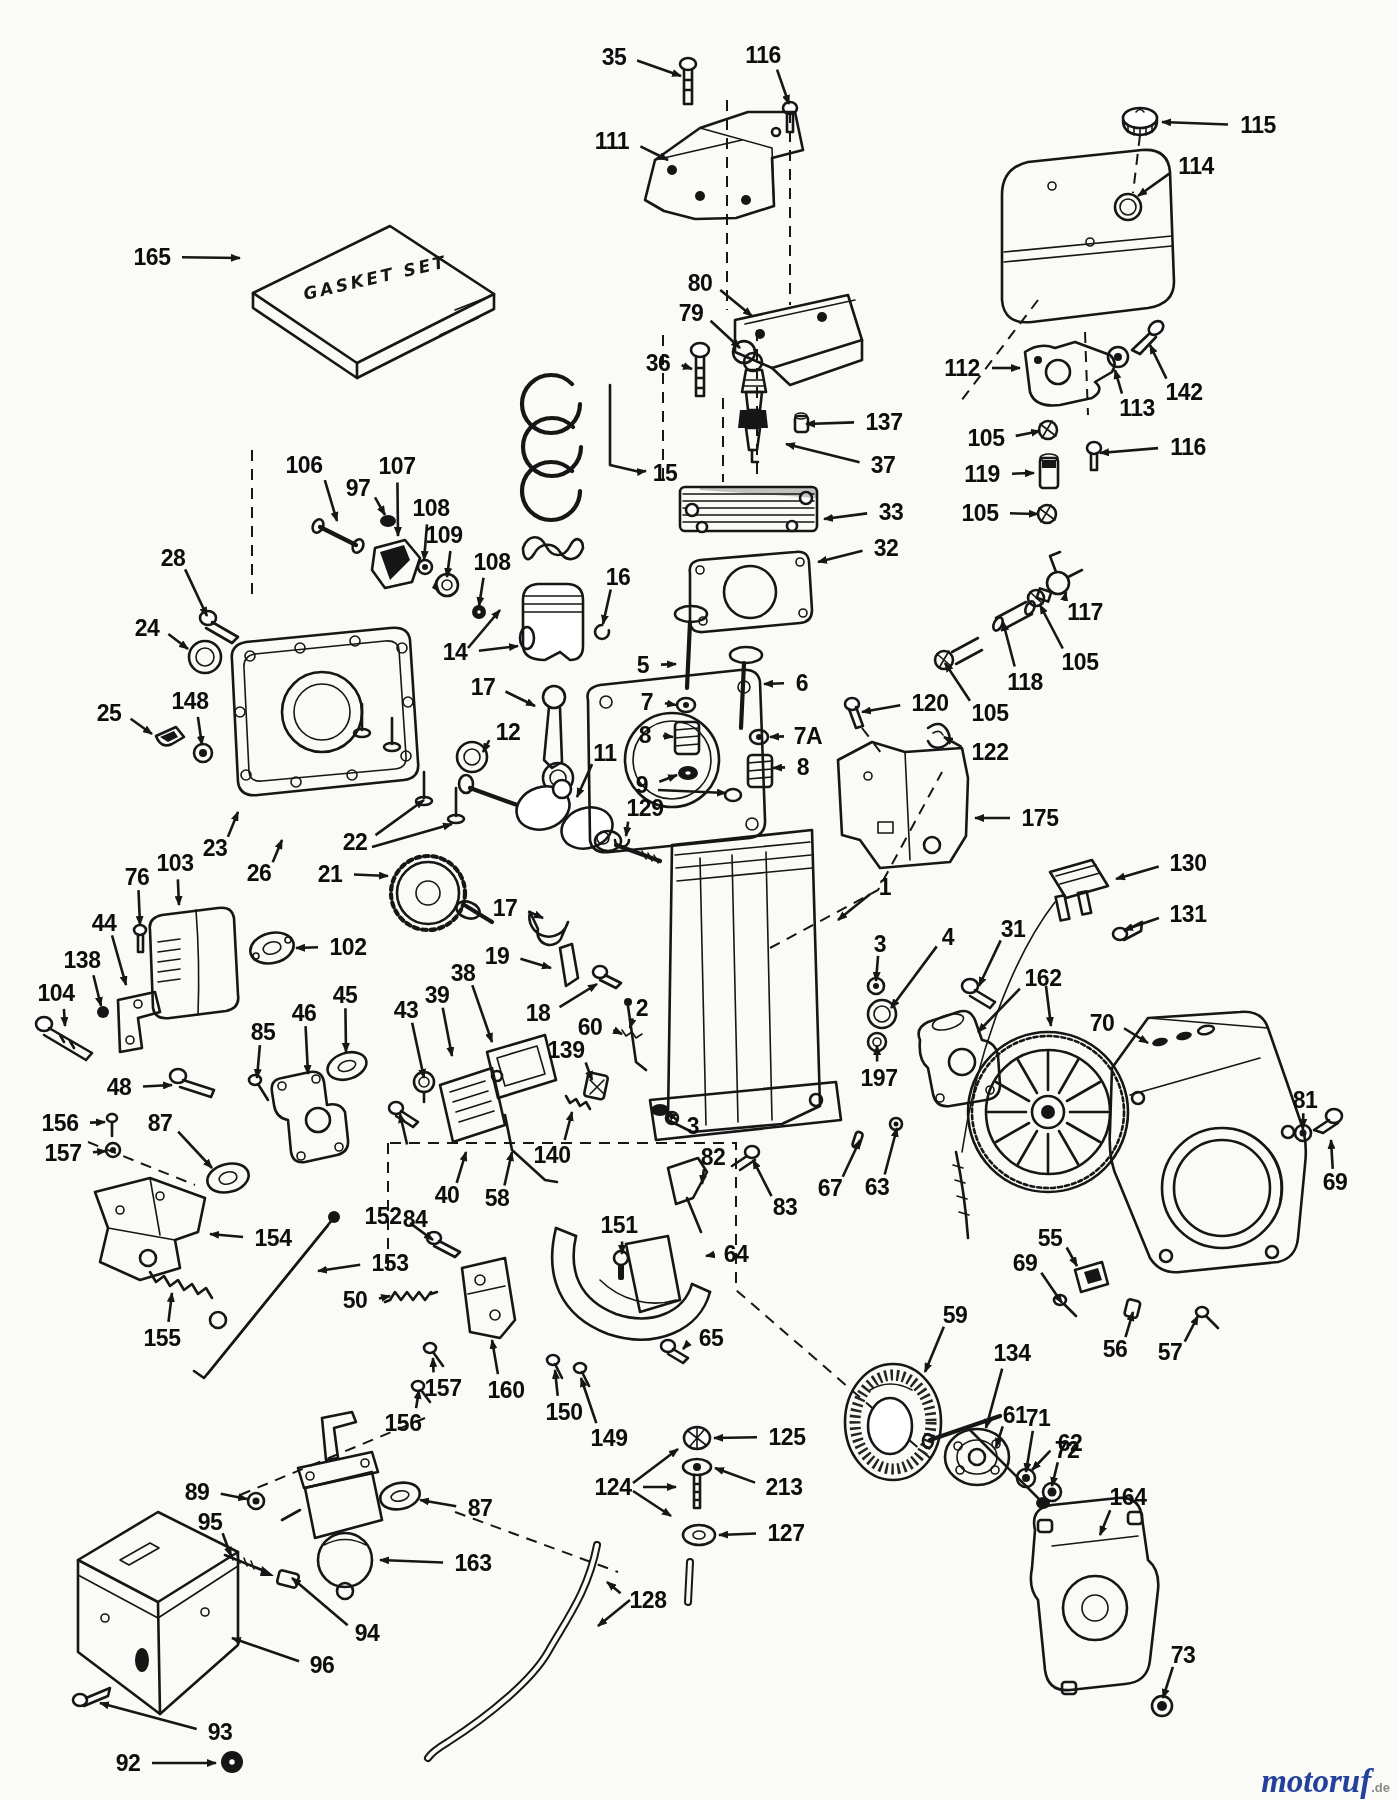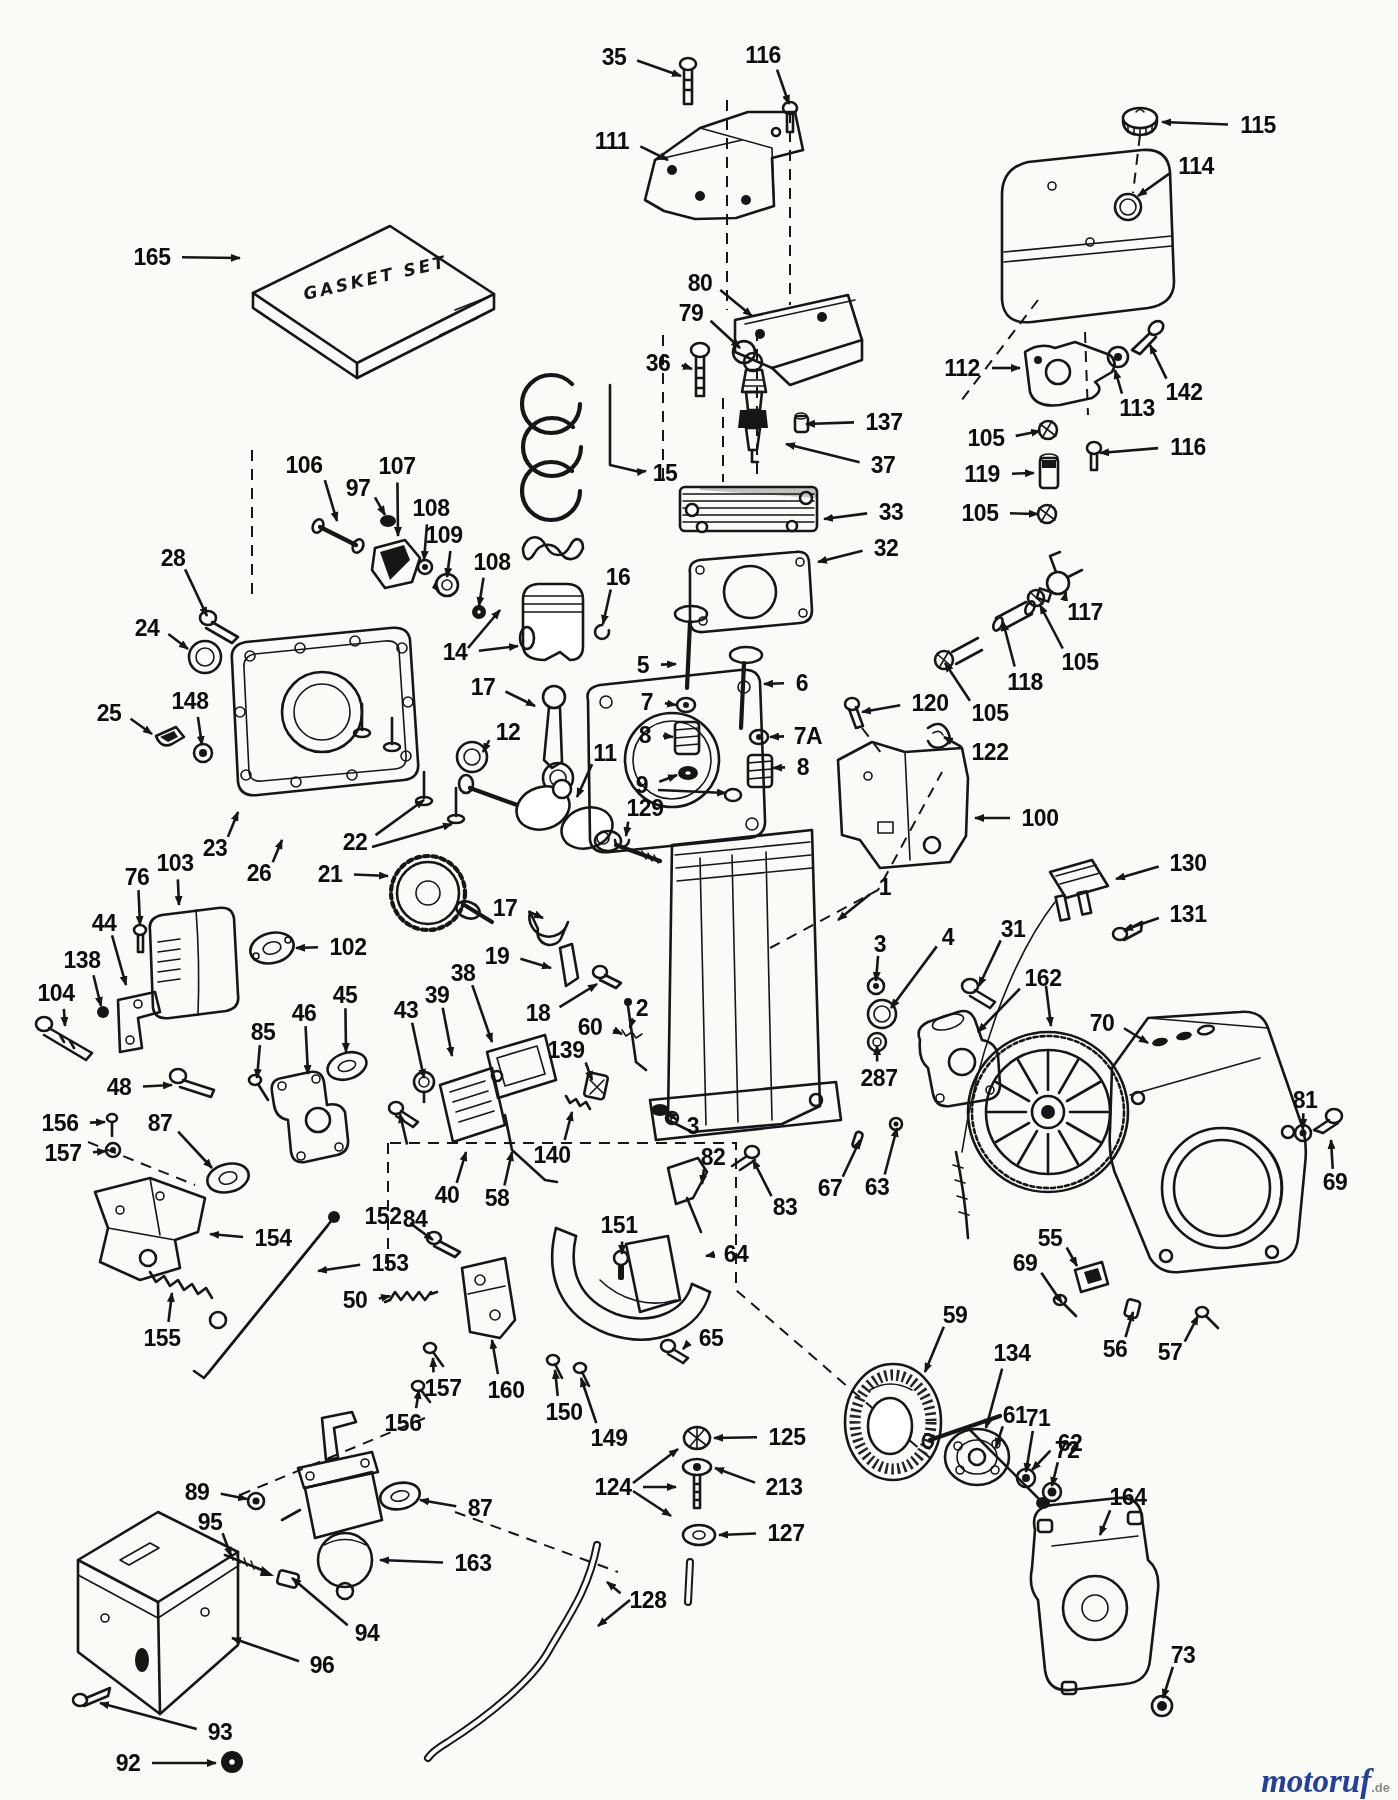--- a/index.html
+++ b/index.html
@@ -990,21 +990,21 @@
       <div class="plabel" style="left: 785px; top: 1207px;">83</div>
       <div class="plabel" style="left: 619px; top: 1225px;">151</div>
       <div class="plabel" style="left: 736px; top: 1254px;">64</div>
       <div class="plabel" style="left: 711px; top: 1338px;">65</div>
       <div class="plabel" style="left: 885px; top: 887px;">1</div>
       <div class="plabel" style="left: 880px; top: 944px;">3</div>
       <div class="plabel" style="left: 948px; top: 937px;">4</div>
       <div class="plabel" style="left: 1013px; top: 929px;">31</div>
       <div class="plabel" style="left: 1043px; top: 978px;">162</div>
       <div class="plabel" style="left: 1102px; top: 1023px;">70</div>
-      <div class="plabel" style="left: 879px; top: 1078px;">287</div>
+      <div class="plabel" style="left: 879px; top: 1078px;">197</div>
       <div class="plabel" style="left: 1188px; top: 863px;">130</div>
       <div class="plabel" style="left: 1188px; top: 914px;">131</div>
       <div class="plabel" style="left: 1305px; top: 1100px;">81</div>
       <div class="plabel" style="left: 1335px; top: 1182px;">69</div>
       <div class="plabel" style="left: 1050px; top: 1238px;">55</div>
       <div class="plabel" style="left: 1025px; top: 1263px;">69</div>
       <div class="plabel" style="left: 1115px; top: 1349px;">56</div>
       <div class="plabel" style="left: 1170px; top: 1352px;">57</div>
       <div class="plabel" style="left: 955px; top: 1315px;">59</div>
       <div class="plabel" style="left: 1012px; top: 1353px;">134</div>
@@ -1032,21 +1032,21 @@
       <div class="plabel" style="left: 197px; top: 1492px;">89</div>
       <div class="plabel" style="left: 210px; top: 1522px;">95</div>
       <div class="plabel" style="left: 480px; top: 1508px;">87</div>
       <div class="plabel" style="left: 473px; top: 1563px;">163</div>
       <div class="plabel" style="left: 367px; top: 1633px;">94</div>
       <div class="plabel" style="left: 322px; top: 1665px;">96</div>
       <div class="plabel" style="left: 220px; top: 1732px;">93</div>
       <div class="plabel" style="left: 128px; top: 1763px;">92</div>
       <div class="plabel" style="left: 830px; top: 1188px;">67</div>
       <div class="plabel" style="left: 877px; top: 1187px;">63</div>
-      <div class="plabel" style="left: 1040px; top: 818px;">100</div>
+      <div class="plabel" style="left: 1040px; top: 818px;">175</div>
       <div class="plabel" style="left: 930px; top: 703px;">120</div>
       <div class="plabel" style="left: 990px; top: 752px;">122</div>
       <div class="plabel" style="left: 1085px; top: 612px;">117</div>
       <div class="plabel" style="left: 1080px; top: 662px;">105</div>
       <div class="plabel" style="left: 1025px; top: 682px;">118</div>
       <div class="plabel" style="left: 990px; top: 713px;">105</div>
       <div class="plabel" style="left: 415px; top: 1187px; margin-top: 32px;">84</div>
     </div>
 
 <div id="watermark">

